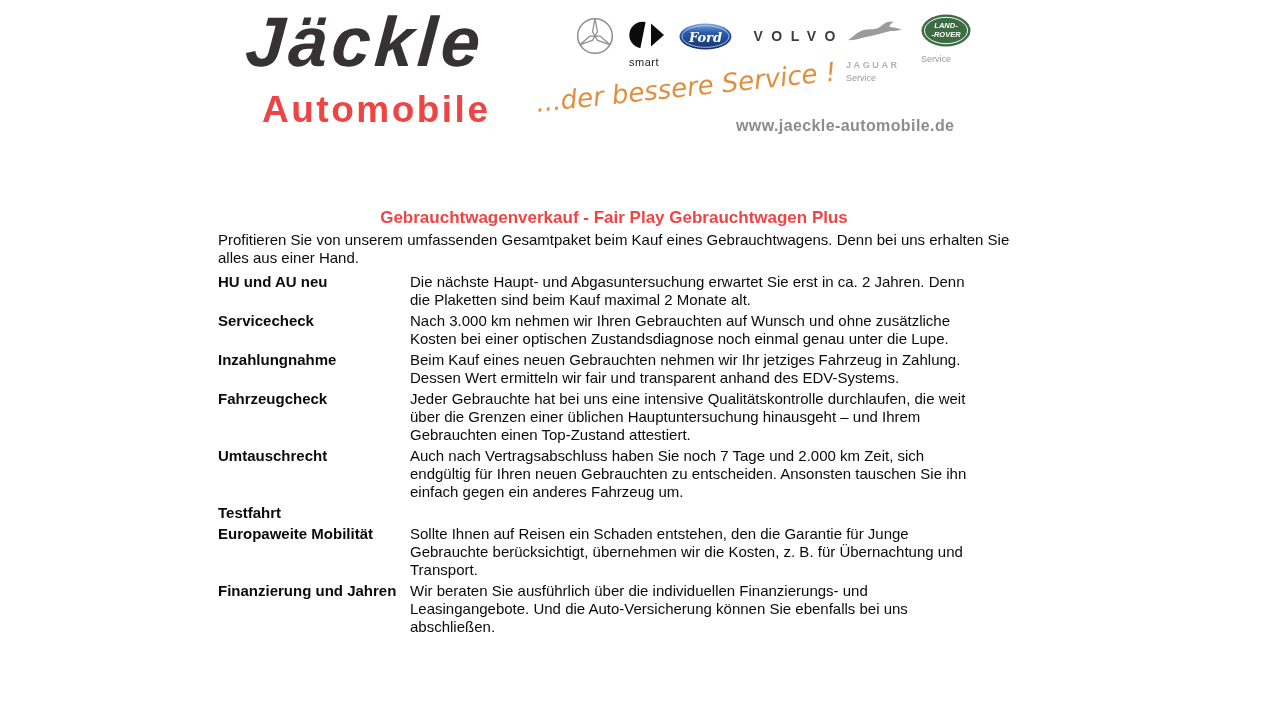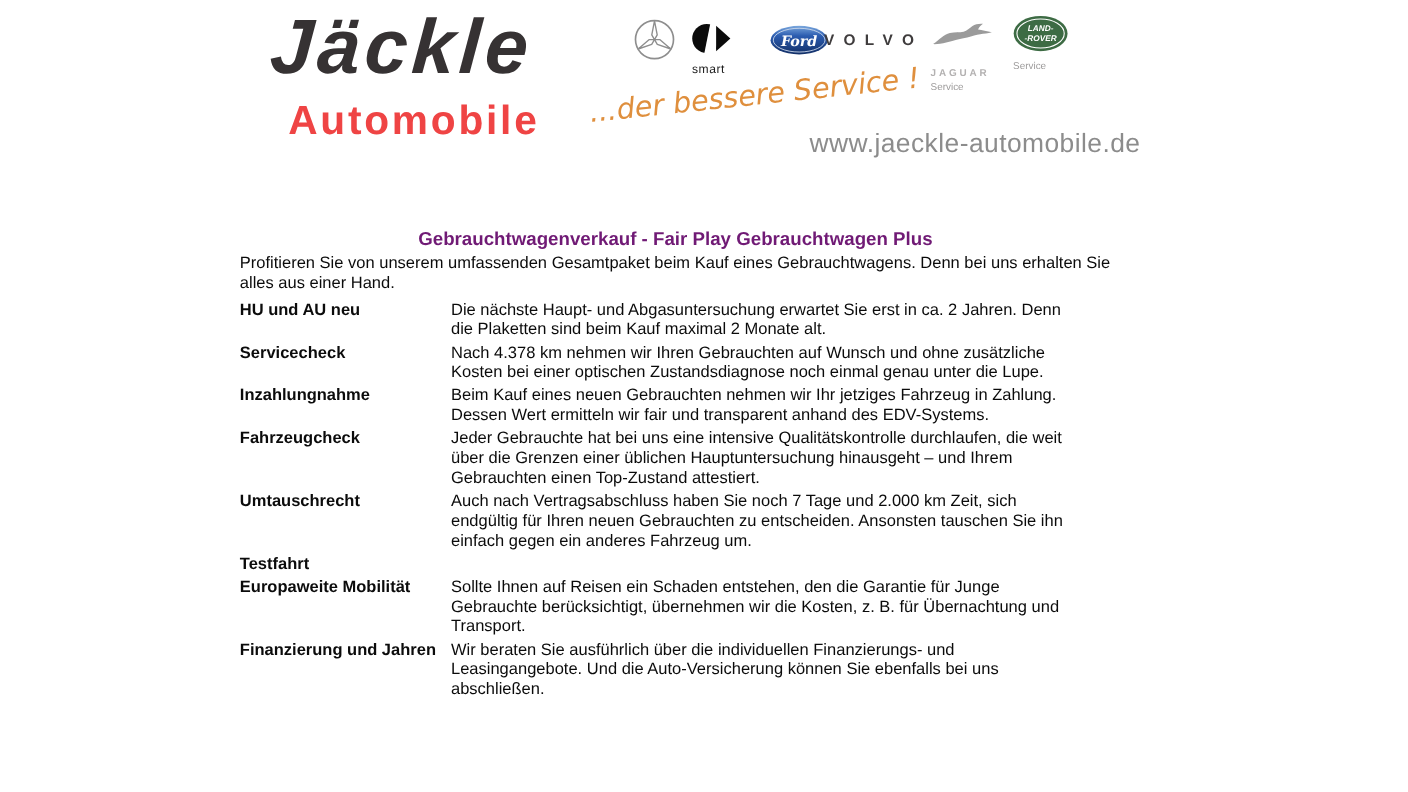--- a/index.html
+++ b/index.html
@@ -23,42 +23,42 @@
     letter-spacing:2.5px; color:#ef4444;
   }
   .tagline {
     position:absolute; left:536px; top:88px;
     font-style:italic; font-family:"DejaVu Sans", sans-serif;
     font-size:26px; color:#df8f3d; white-space:nowrap;
     transform:rotate(-6deg); transform-origin:left center;
   }
   .website {
     position:absolute; left:736px; top:117px;
-    font-weight:normal; font-size:24px; letter-spacing:0.4px; color:#8c8c8c;
+    font-weight:bold; font-size:16px; letter-spacing:0.4px; color:#8c8c8c;
   }
 
   .brand { position:absolute; text-align:left; }
   .brand-mercedes { left:576px; top:17px; width:38px; }
   .brand-smart    { left:629px; top:20px; width:38px; }
   .smart-label    { margin-top:2px; font-size:11px; font-weight:normal; color:#1c1c1c; letter-spacing:0.5px; }
-  .brand-ford     { left:700px; top:23px; width:53px; }
+  .brand-ford     { left:679px; top:23px; width:53px; }
   .brand-volvo    {
-    left:749px; top:28px; width:95px; text-align:left;
+    left:749px; top:28px; width:95px; text-align:right;
     font-weight:bold; font-size:14px; letter-spacing:8.5px; color:#3f3c3d; white-space:nowrap;
   }
   .brand-jaguar   { left:846px; top:21px; width:64px; }
   .jaguar-label   { margin-top:14px; font-size:9px; letter-spacing:2.6px; color:#b3b1b1; font-weight:bold; }
   .brand-landrover{ left:921px; top:14px; width:50px; }
   .service-label  { margin-top:3px; font-size:9px; color:#9c9a9a; }
 
   
   .content { position:absolute; left:218px; top:200px; width:792px; }
   .doc-title {
     margin-top:7px; text-align:center;
-    font-size:17px; font-weight:bold; line-height:22px; color:#701a75;
+    font-size:17px; font-weight:bold; line-height:22px; color:#ef4444;
   }
   .intro { margin-top:2px; font-size:15px; line-height:18px; }
   .feature-list { margin-top:6px; }
   .feature-row { display:flex; margin-bottom:3px; }
   .feature-term {
     flex:none; width:192px; font-weight:bold; font-size:15px; line-height:18px;
   }
   .feature-desc { flex:none; width:558px; font-size:15px; line-height:18px; }
 </style>
 </head>
@@ -140,21 +140,21 @@
     <div class="doc-title">Gebrauchtwagenverkauf - Fair Play Gebrauchtwagen Plus</div>
     <p class="intro">Profitieren Sie von unserem umfassenden Gesamtpaket beim Kauf eines Gebrauchtwagens. Denn bei uns erhalten Sie alles aus einer Hand.</p>
     <div class="feature-list">
   <div class="feature-row">
     <div class="feature-term">HU und AU neu</div>
     <div class="feature-desc">Die nächste Haupt- und Abgasuntersuchung erwartet Sie erst in ca. 2 Jahren. Denn die Plaketten sind beim Kauf maximal 2 Monate alt.</div>
   </div>
 
   <div class="feature-row">
     <div class="feature-term">Servicecheck</div>
-    <div class="feature-desc">Nach 4.378 km nehmen wir Ihren Gebrauchten auf Wunsch und ohne zusätzliche Kosten bei einer optischen Zustandsdiagnose noch einmal genau unter die Lupe.</div>
+    <div class="feature-desc">Nach 3.000 km nehmen wir Ihren Gebrauchten auf Wunsch und ohne zusätzliche Kosten bei einer optischen Zustandsdiagnose noch einmal genau unter die Lupe.</div>
   </div>
 
   <div class="feature-row">
     <div class="feature-term">Inzahlungnahme</div>
     <div class="feature-desc">Beim Kauf eines neuen Gebrauchten nehmen wir Ihr jetziges Fahrzeug in Zahlung. Dessen Wert ermitteln wir fair und transparent anhand des EDV-Systems.</div>
   </div>
 
   <div class="feature-row">
     <div class="feature-term">Fahrzeugcheck</div>
     <div class="feature-desc">Jeder Gebrauchte hat bei uns eine intensive Qualitätskontrolle durchlaufen, die weit über die Grenzen einer üblichen Hauptuntersuchung hinausgeht – und Ihrem Gebrauchten einen Top-Zustand attestiert.</div>

